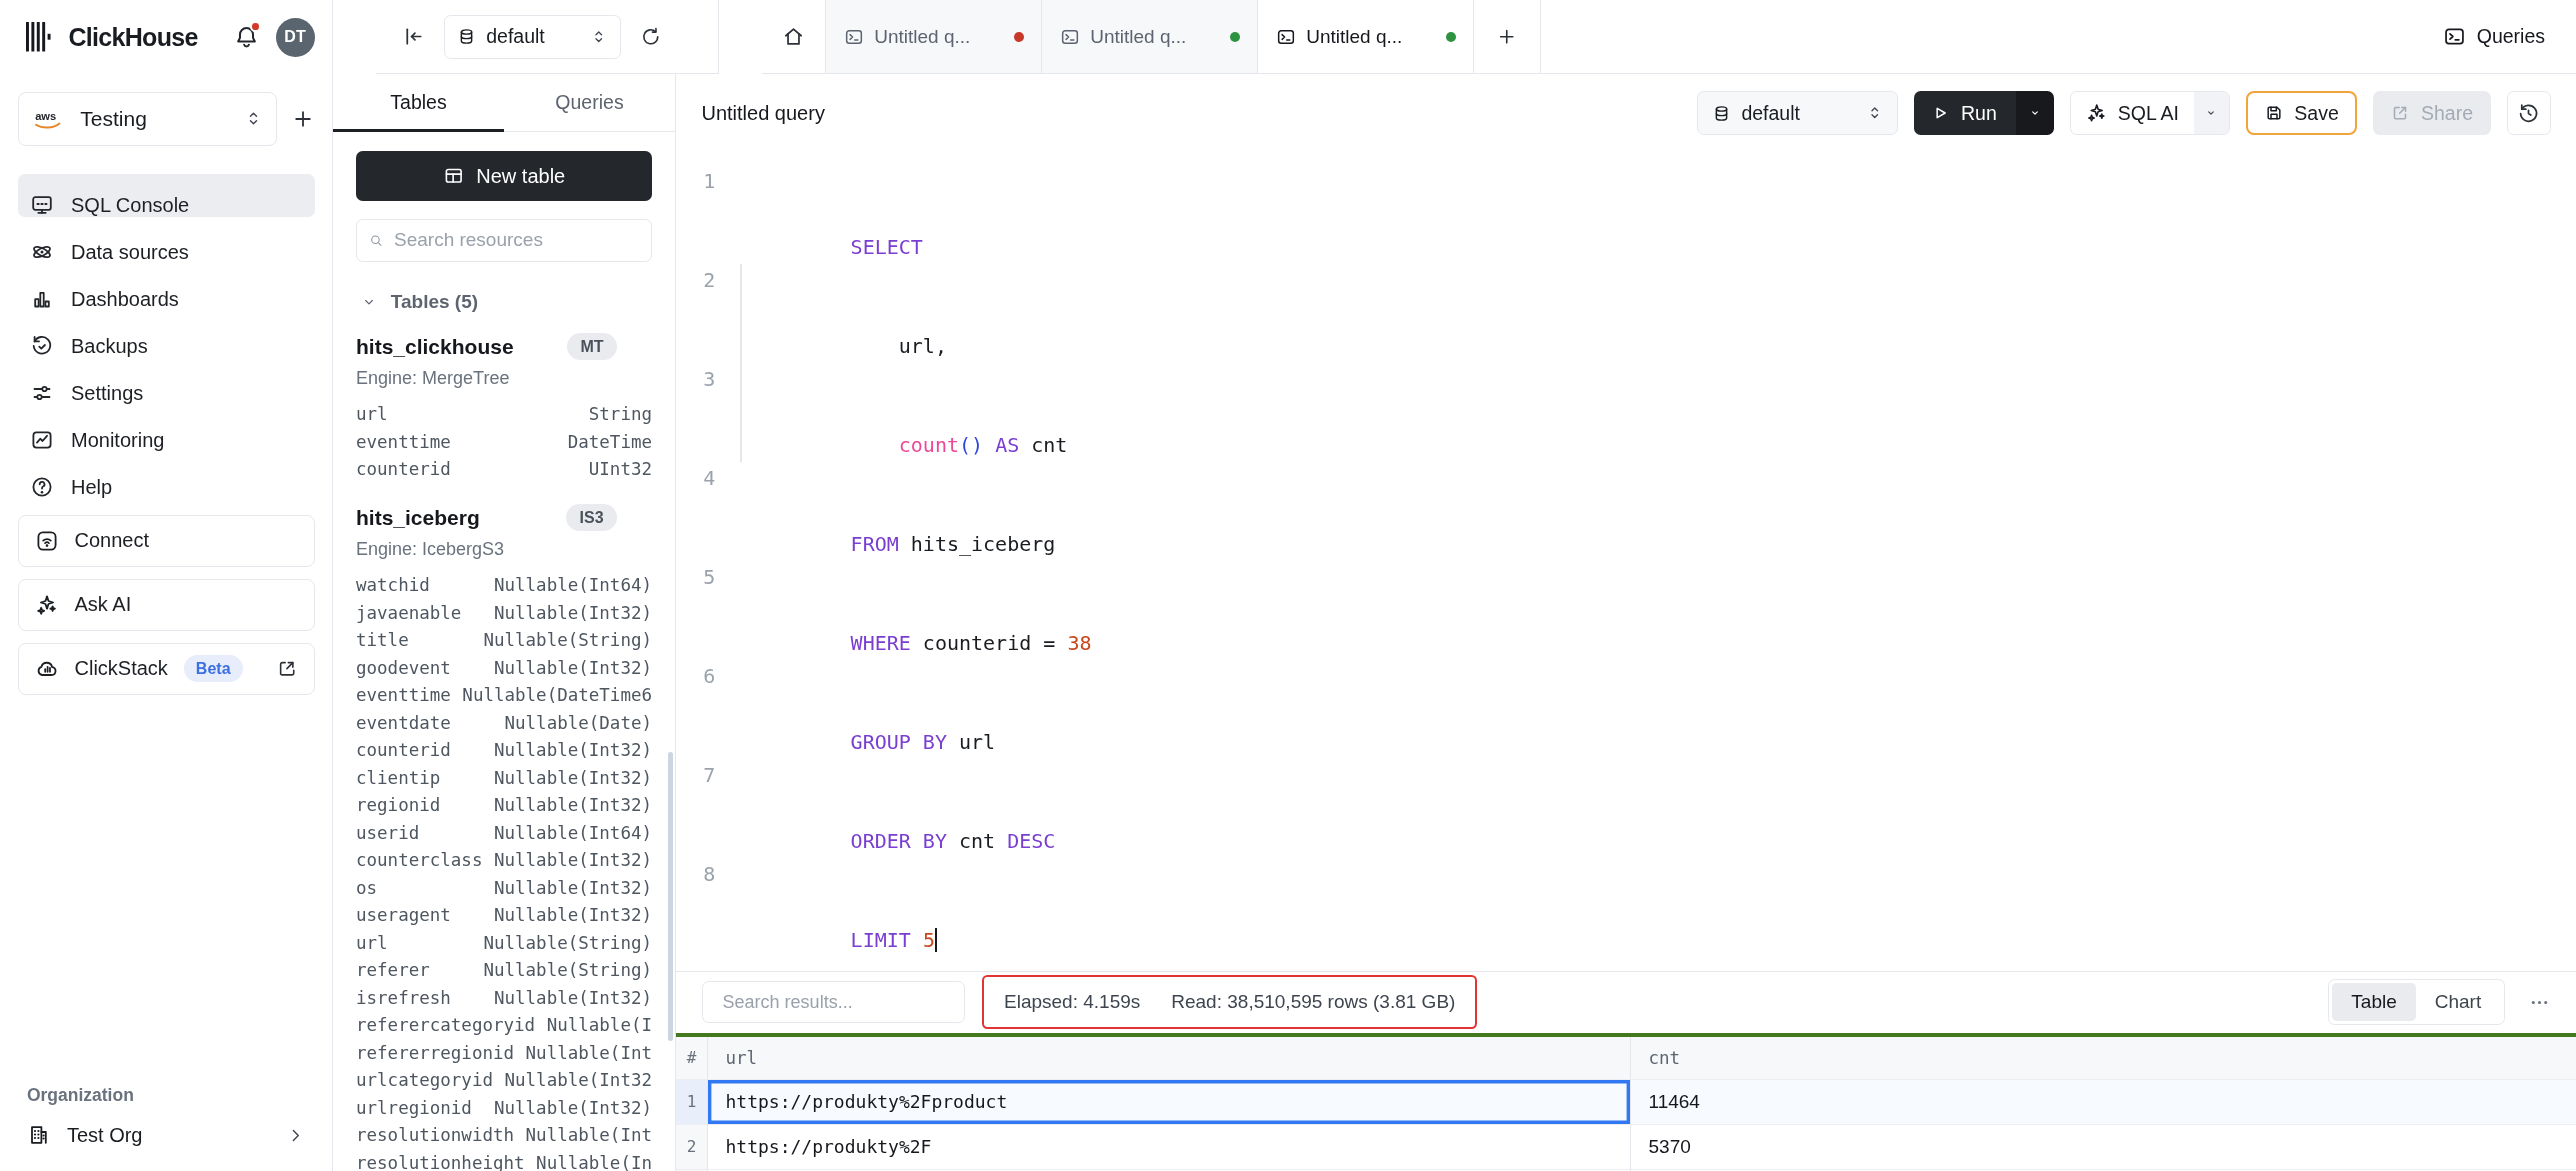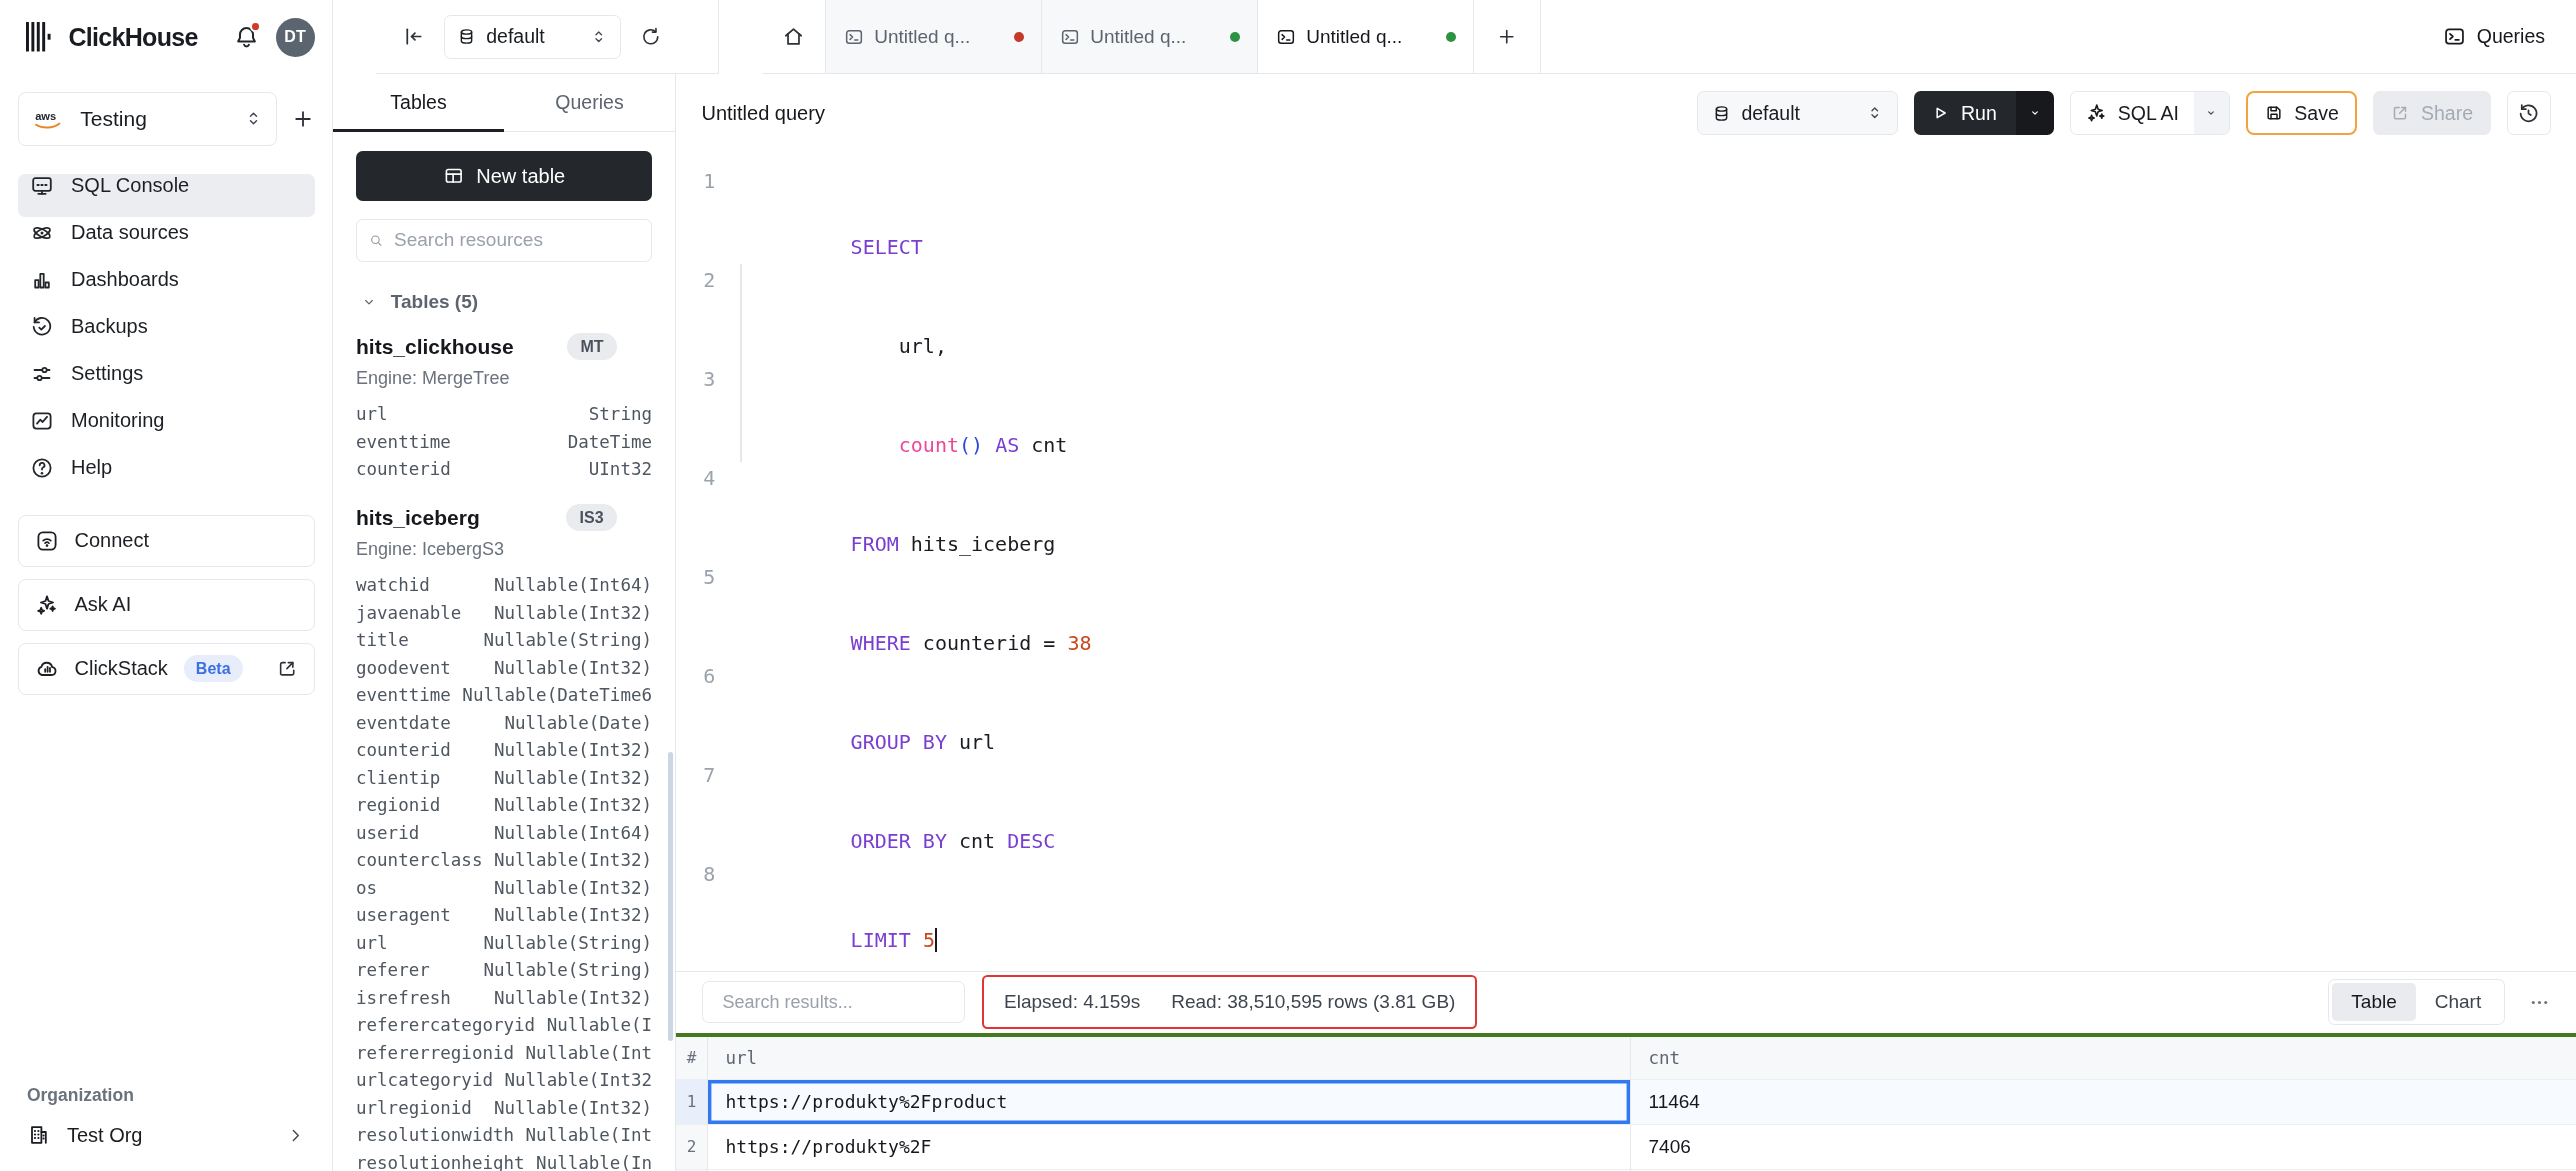--- a/index.html
+++ b/index.html
@@ -34,21 +34,21 @@
   .plus-cell{width:67px;border-right:1.3px solid var(--border);display:flex;align-items:center;justify-content:center;color:#2c3037;}
   .queries-btn{margin-left:auto;display:flex;align-items:center;gap:10.7px;padding:0 31px;font-size:19.5px;color:#16181d;}
 
   
   .sidebar{grid-row:2;grid-column:1;border-right:1.3px solid var(--border);display:flex;flex-direction:column;padding:17.5px 17.5px 24px;}
   .svc-row{display:flex;align-items:center;gap:13.4px;}
   .svc-select{flex:1;height:54px;border:1.3px solid var(--border);border-radius:8px;display:flex;align-items:center;gap:13.4px;padding:0 13.4px;font-size:21px;}
   .svc-select .ud{margin-left:auto;color:#3f4650;}
   .icon-btn{color:#2c3037;}
   .nav{margin-top:28px;display:flex;flex-direction:column;gap:4px;}
-  .nav-item{height:43px;border-radius:6.7px;display:flex;align-items:flex-start;gap:17.5px;padding:0 12px;font-size:20px;color:#1c1f24;}
+  .nav-item{height:43px;border-radius:6.7px;display:flex;align-items:flex-end;gap:17.5px;padding:0 12px;font-size:20px;color:#1c1f24;}
   .nav-item.active{background:#ebedf0;}
   .nav-item .nic{color:#23262b;}
   .side-btns{margin-top:16px;display:flex;flex-direction:column;gap:12px;}
   .side-btn{height:52px;border:1.3px solid var(--border);border-radius:8px;display:flex;align-items:center;gap:16px;padding:0 16px;font-size:20px;color:#1c1f24;background:#fff;}
   .beta{background:#e7edfb;color:#3c6fe0;font-size:16px;font-weight:600;padding:4.7px 12px;border-radius:671px;}
   .ext{margin-left:auto;color:#2c3037;}
   .side-spacer{flex:1;}
   .org-label{font-size:17.5px;font-weight:600;color:#6a727d;margin:0 0 17.5px 9.4px;}
   .org-row{display:flex;align-items:center;gap:16px;padding:0 9.4px;font-size:20px;}
   .org-row .chev{margin-left:auto;color:#3f4650;}
@@ -733,21 +733,21 @@
 
           <div class="r-row selected" style="--sel: #3178f2;">
             <div class="c-idx">1</div>
             <div class="c-url">https://produkty%2Fproduct</div>
             <div class="c-cnt">11464</div>
           </div>
 
           <div class="r-row" style="--sel: #3178f2;">
             <div class="c-idx">2</div>
             <div class="c-url">https://produkty%2F</div>
-            <div class="c-cnt">7406</div>
+            <div class="c-cnt">5370</div>
           </div>
 
           <div class="r-row" style="--sel: #3178f2;">
             <div class="c-idx">3</div>
             <div class="c-url">https://produkty/kurortmag</div>
             <div class="c-cnt">5764</div>
           </div>
 
         </div>
     </div>

